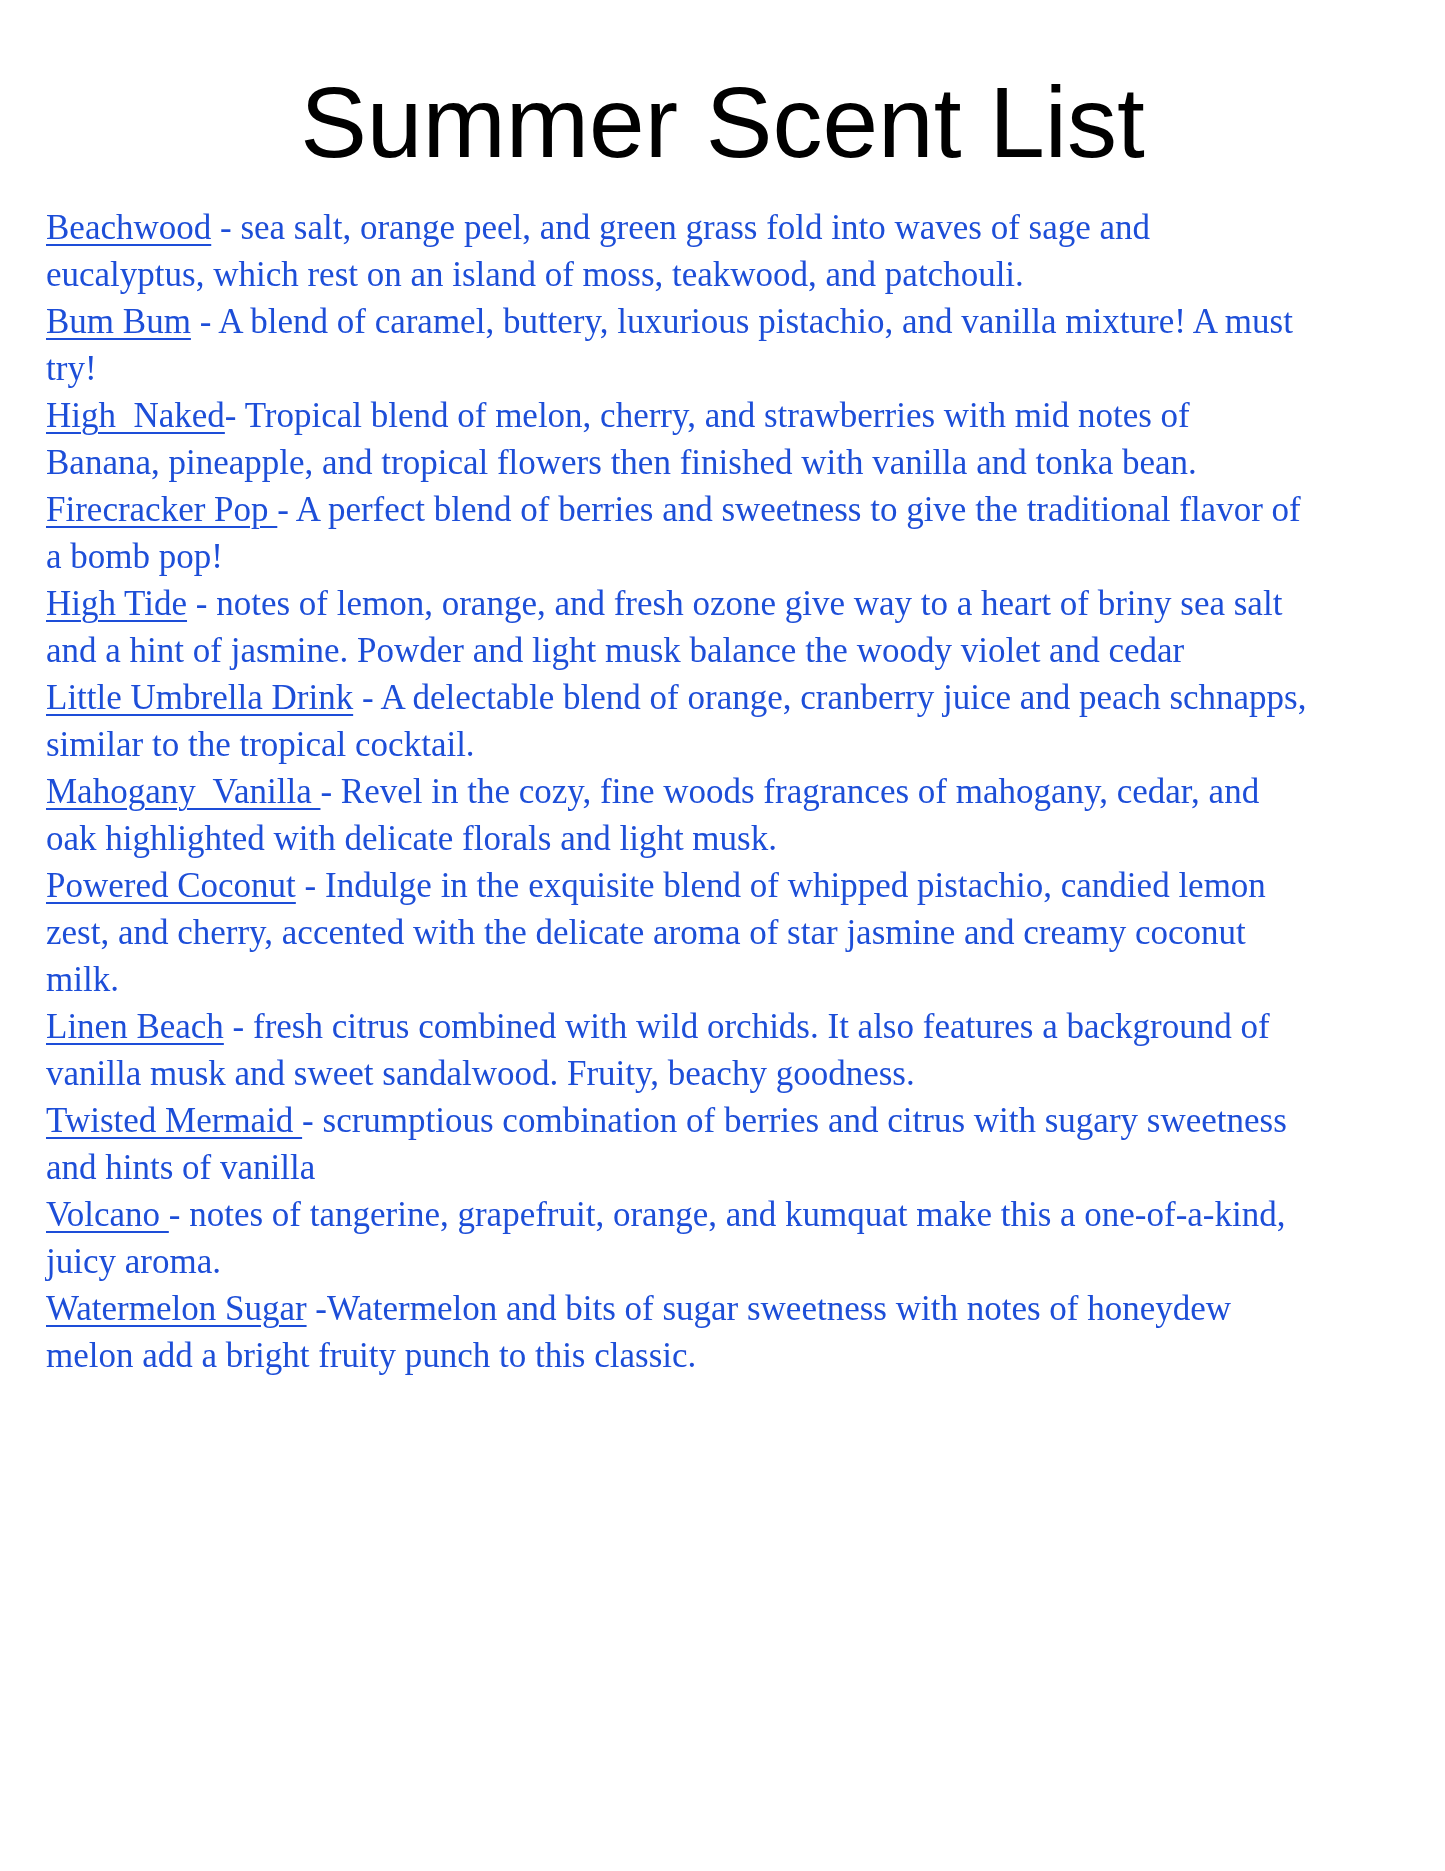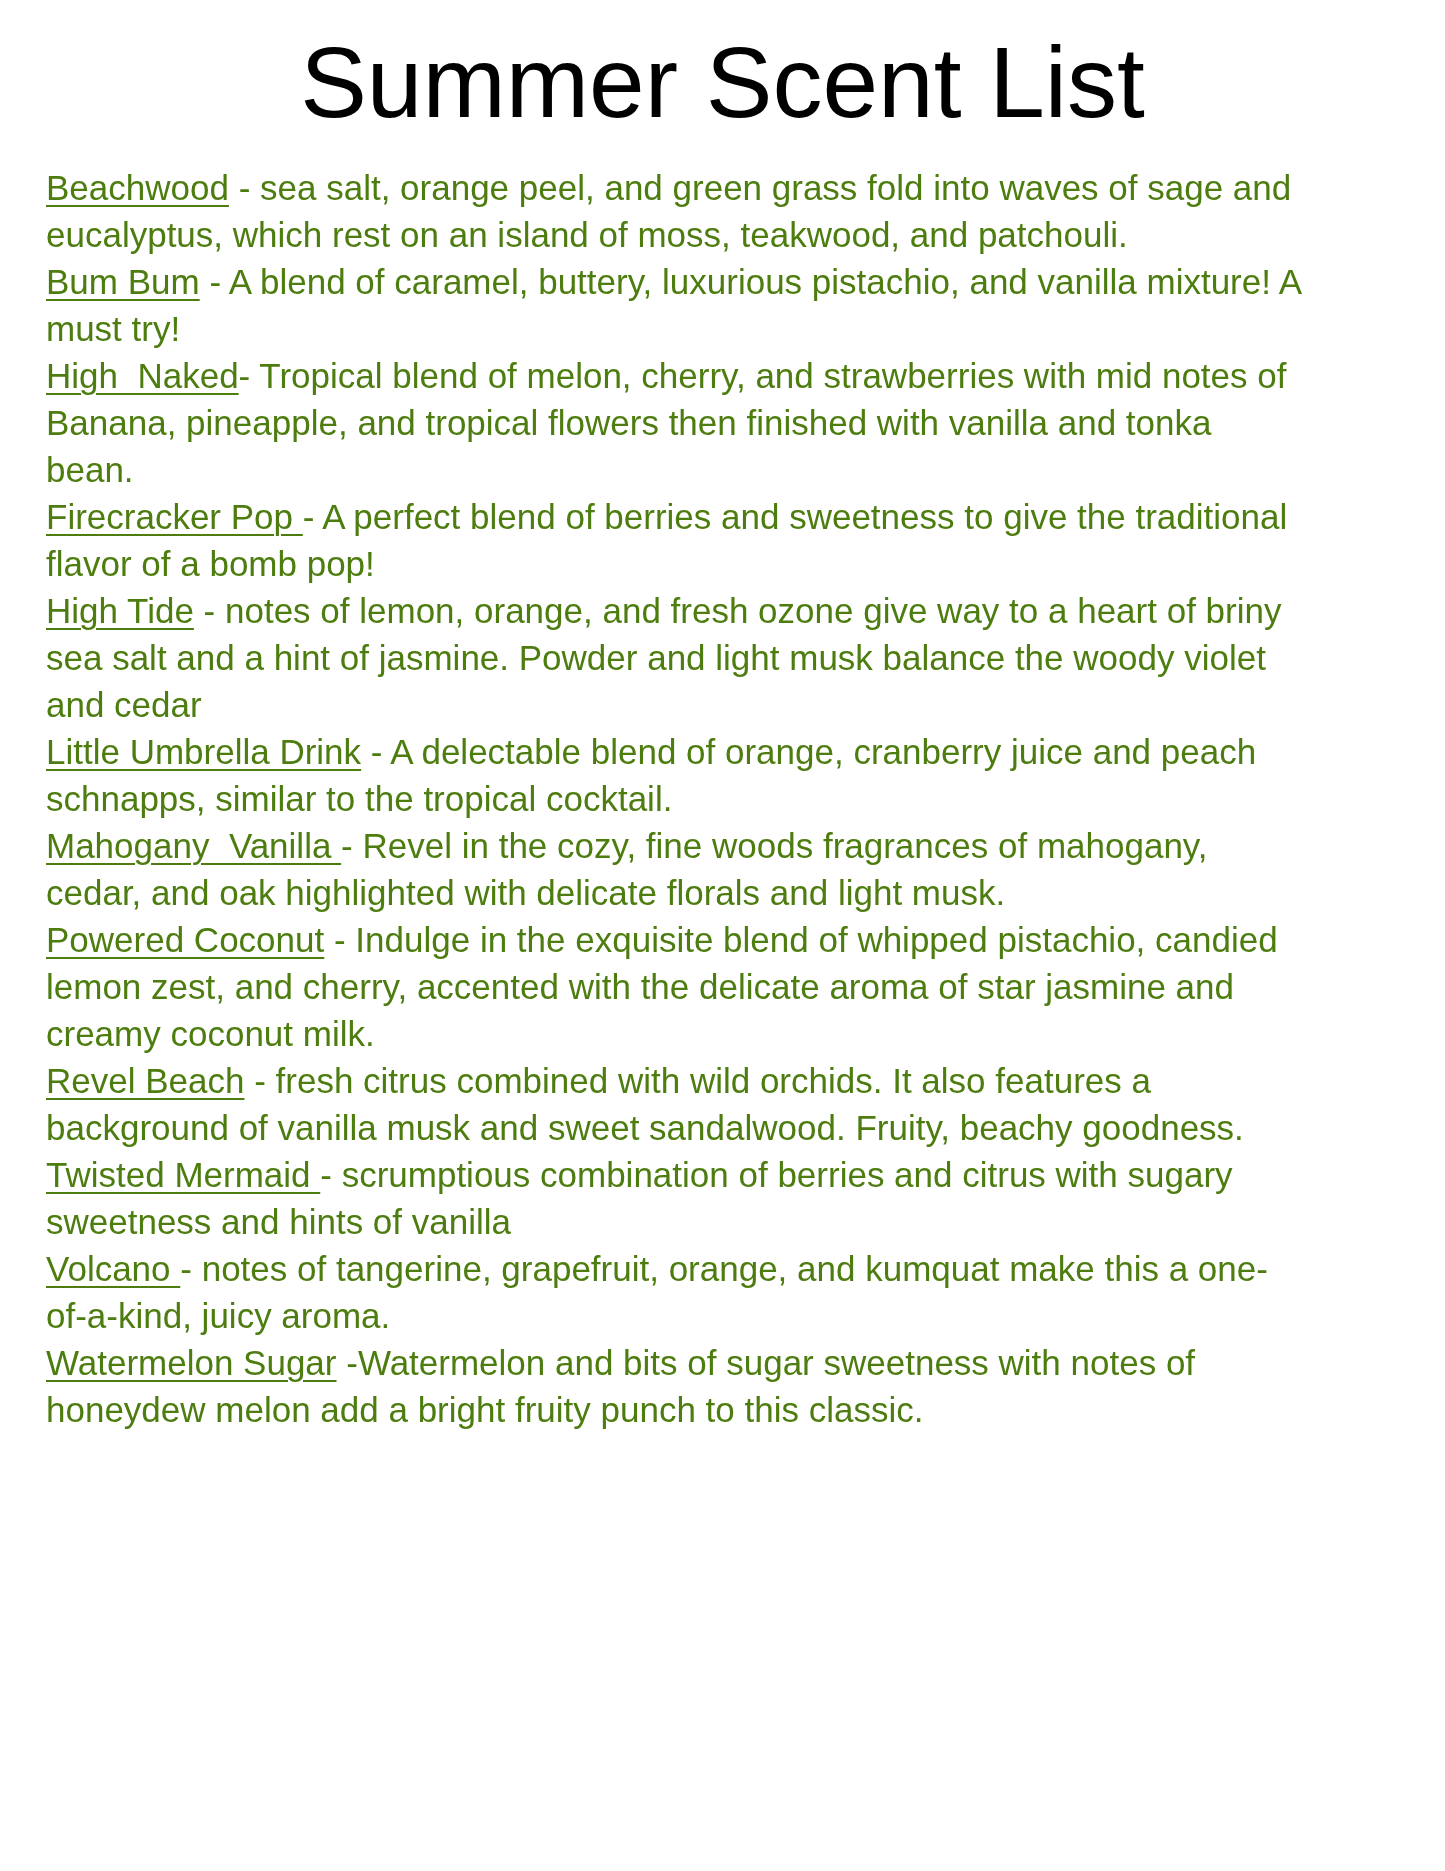--- a/index.html
+++ b/index.html
@@ -11,37 +11,39 @@
     height: 1871px;
     background: #ffffff;
     color: #000000;
     font-family: "Liberation Sans", sans-serif;
     overflow: hidden;
   }
   .page {
     width: 1445px;
     height: 1520px;
     background: #ffffff;
+    margin-top: 40px;
   }
   .page-title {
     margin: 0;
     padding-top: 30px;
     font-size: 100px;
     line-height: 105px;
     font-weight: 500;
     text-align: center;
     letter-spacing: 0;
     color: #000000;
   }
   .scent-list {
     margin: 29px 0 0 46px;
     width: 1262px;
     font-size: 35px;
     line-height: 47px;
-    color: #4d7c0f;
+    color: #1d4ed8;
+    font-family: Liberation Serif, serif;
   }
   .scent-entry {
     margin: 0;
     white-space: pre-wrap;
   }
   .scent-name {
     text-decoration: underline;
     text-decoration-thickness: 2px;
     text-underline-offset: 5px;
   }
@@ -66,21 +68,21 @@
   <p class="scent-entry"><span class="scent-name">High Tide</span><span class="scent-separator"> - </span><span class="scent-description">notes of lemon, orange, and fresh ozone give way to a heart of briny sea salt and a hint of jasmine. Powder and light musk balance the woody violet and cedar</span></p>
 
   <p class="scent-entry"><span class="scent-name">Little Umbrella Drink</span><span class="scent-separator"> - </span><span class="scent-description">A delectable blend of orange, cranberry juice and peach schnapps, similar to the tropical cocktail.</span></p>
 
   <p class="scent-entry"><span class="scent-name">Mahogany  Vanilla </span><span class="scent-separator">- </span><span class="scent-description">Revel in the cozy, fine woods fragrances of mahogany, cedar, and oak highlighted with delicate florals and light musk.</span></p>
 
 
 
   <p class="scent-entry"><span class="scent-name">Powered Coconut</span><span class="scent-separator"> - </span><span class="scent-description">Indulge in the exquisite blend of whipped pistachio, candied lemon zest, and cherry, accented with the delicate aroma of star jasmine and creamy coconut milk.</span></p>
 
-  <p class="scent-entry"><span class="scent-name">Revel Beach</span><span class="scent-separator"> - </span><span class="scent-description">fresh citrus combined with wild orchids. It also features a background of vanilla musk and sweet sandalwood. Fruity, beachy goodness.</span></p>
+  <p class="scent-entry"><span class="scent-name">Linen Beach</span><span class="scent-separator"> - </span><span class="scent-description">fresh citrus combined with wild orchids. It also features a background of vanilla musk and sweet sandalwood. Fruity, beachy goodness.</span></p>
 
   <p class="scent-entry"><span class="scent-name">Twisted Mermaid </span><span class="scent-separator">- </span><span class="scent-description">scrumptious combination of berries and citrus with sugary sweetness and hints of vanilla</span></p>
 
   <p class="scent-entry"><span class="scent-name">Volcano </span><span class="scent-separator">- </span><span class="scent-description">notes of tangerine, grapefruit, orange, and kumquat make this a one-of-a-kind, juicy aroma.</span></p>
 
   <p class="scent-entry"><span class="scent-name">Watermelon Sugar</span><span class="scent-separator"> -</span><span class="scent-description">Watermelon and bits of sugar sweetness with notes of honeydew melon add a bright fruity punch to this classic.</span></p>
 </div>
 </div>
 
 </body></html>

